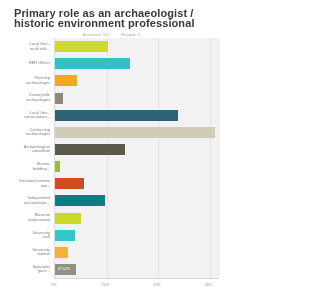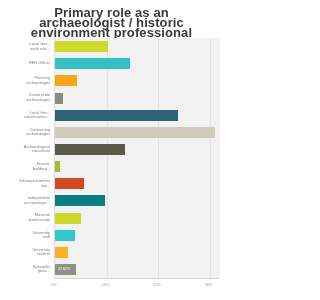--- a/index.html
+++ b/index.html
@@ -10,22 +10,22 @@
     overflow:hidden;
   }
   .card{
     position:relative;
     width:223px;height:300px;
     box-sizing:border-box;
     background:#ffffff;
     padding:6px 4px 2px 4px;
   }
   .title{
-    text-align:center;
-    font-size:13px;
+    text-align:left;
+    font-size:11px;
     font-weight:bold;
     color:#3a3a3a;
     line-height:10px;
     letter-spacing:0.1px;
     margin:2px 10px 0 10px;
   }
   .submeta{
     text-align:center;
     font-size:3.6px;
     color:#a8a8a8;

